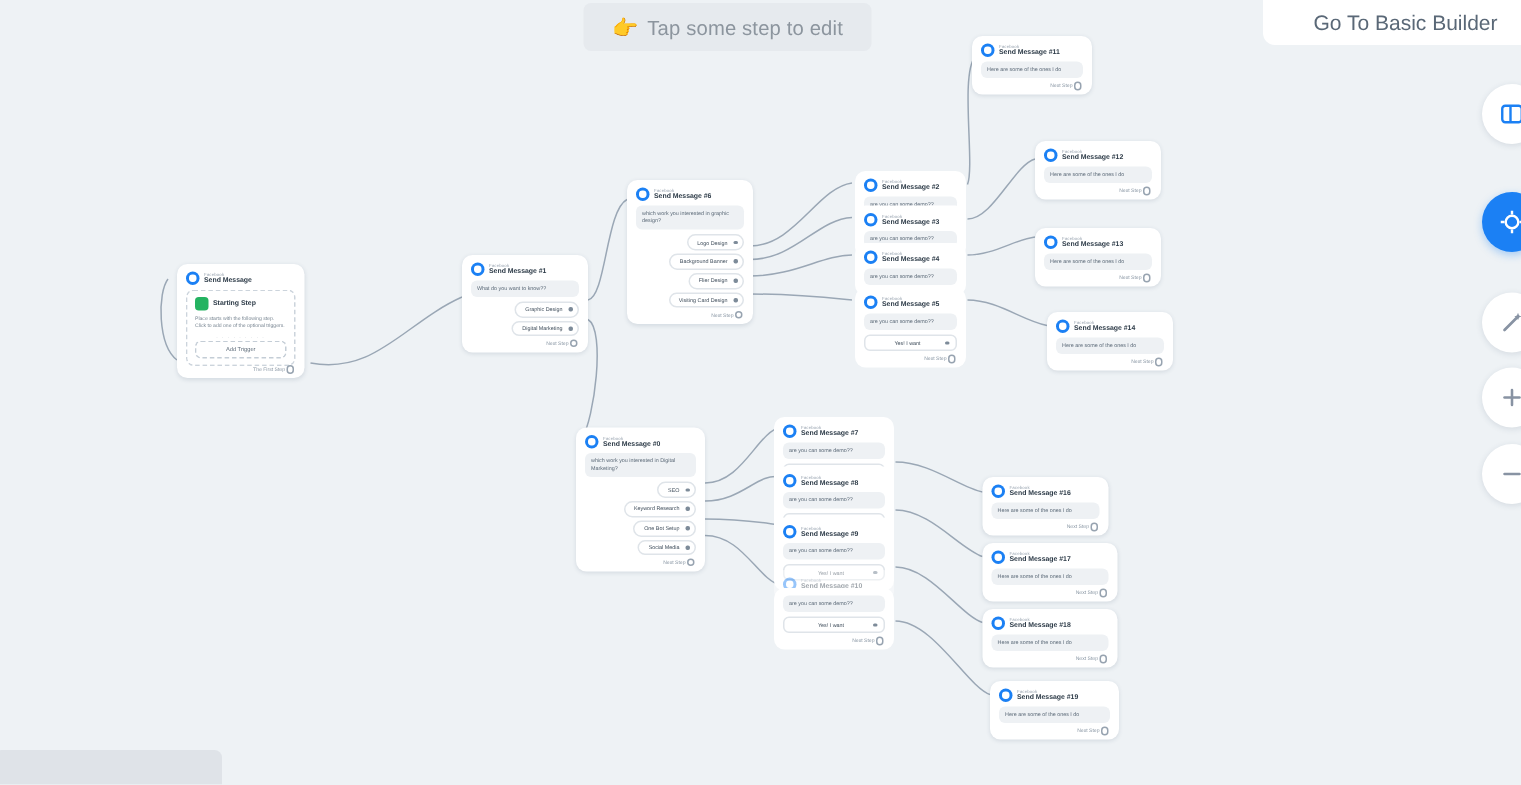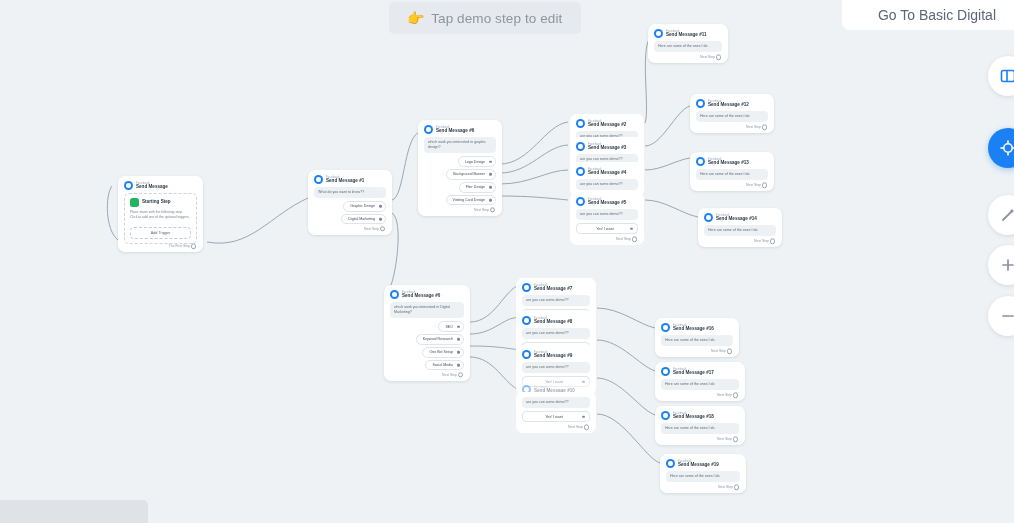--- a/index.html
+++ b/index.html
@@ -466,25 +466,25 @@
         <span class="nplat">Facebook</span>
         <span class="nname">Send Message #19</span>
       </span>
     </div>
     <div class="bubble">Here are some of the ones I do</div>
     <div class="nextstep">Next Step</div>
   </div>
 
   <div class="toast">
     <span class="hand">👉</span>
-    <span>Tap demo step to edit</span>
+    <span>Tap some step to edit</span>
   </div>
 
   <div class="gotobasic">
-    <span>Go To Basic Digital</span>
+    <span>Go To Basic Builder</span>
   </div>
 
   <div class="fab" style="left:988px; top:56px;">
     <span>
       <svg width="18" height="18" viewBox="0 0 18 18">
         <rect x="2.5" y="3.5" width="13" height="11" rx="2" fill="none" stroke="#1b80f4" stroke-width="1.6"></rect>
         <line x1="8" y1="3.5" x2="8" y2="14.5" stroke="#1b80f4" stroke-width="1.6"></line>
       </svg>
     </span>
   </div>

